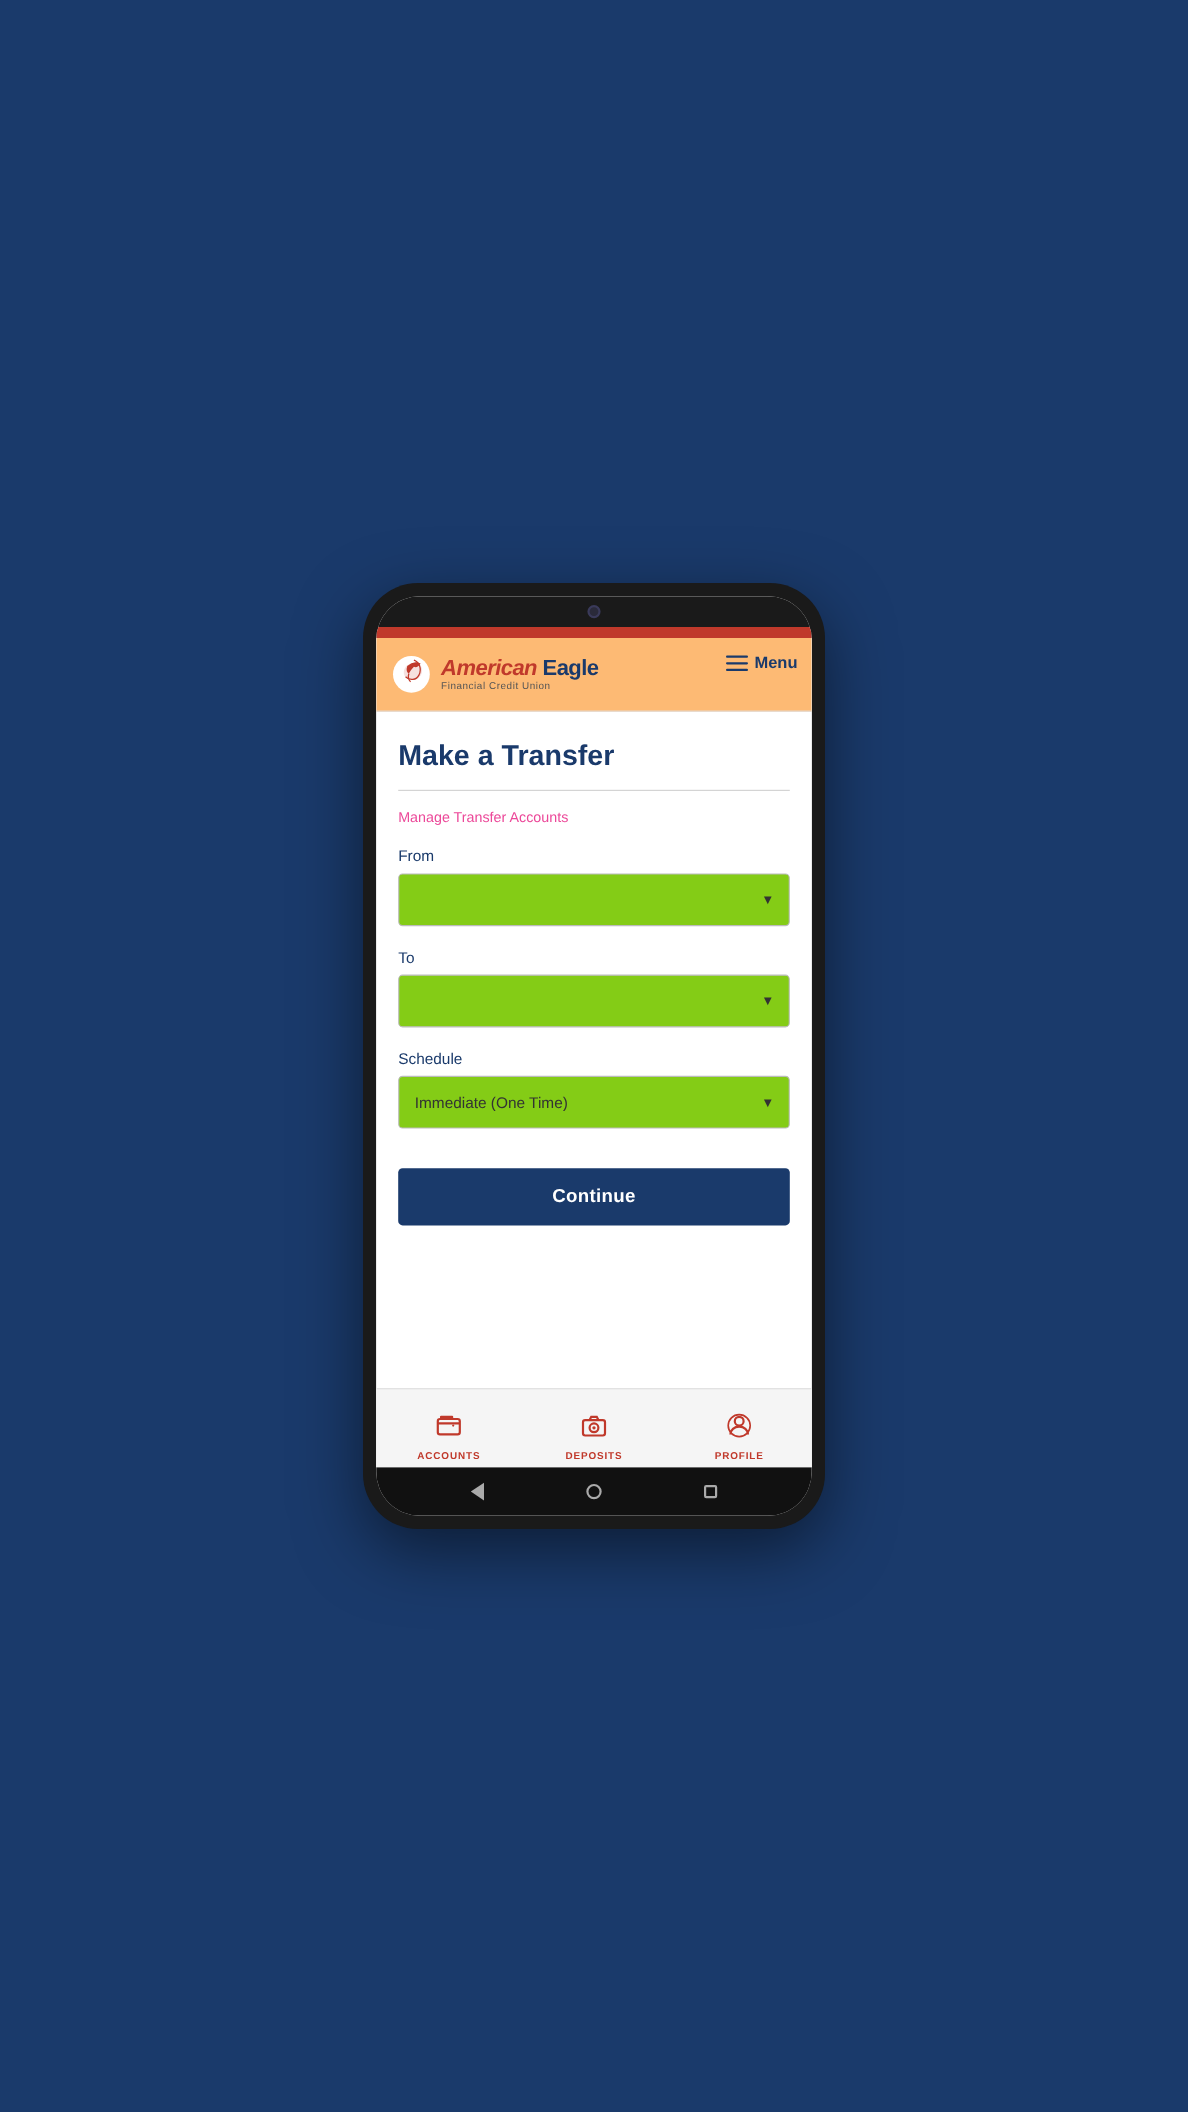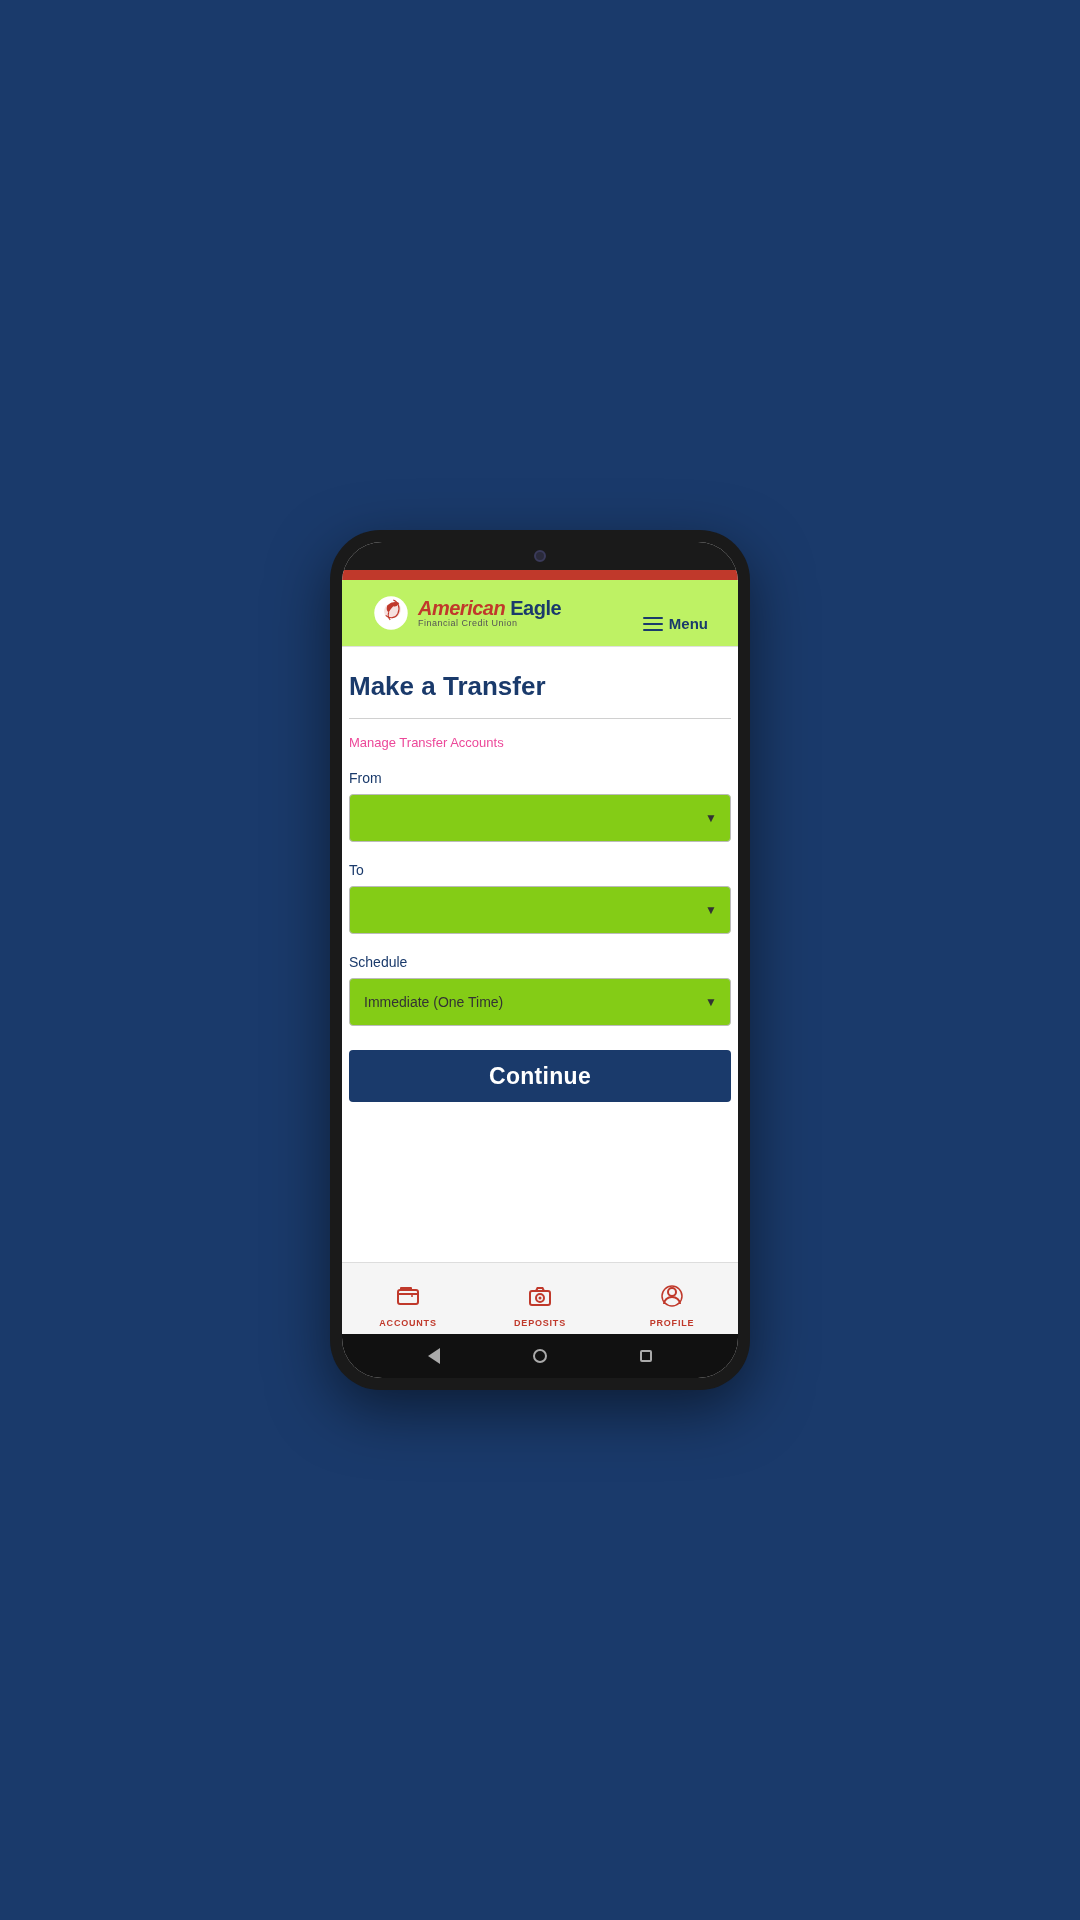--- a/index.html
+++ b/index.html
@@ -64,24 +64,24 @@
     .app-content {
       flex: 1;
       background: white;
       overflow-y: auto;
       display: flex;
       flex-direction: column;
     }
 
     
     .header {
-      background: #bef264;
-      padding: 14px 30px;
-      display: flex;
-      align-items: flex-end;
+      background: #fdba74;
+      padding: 14px 13px;
+      display: flex;
+      align-items: flex-start;
       justify-content: space-between;
       border-bottom: 1px solid #e0e0e0;
       flex-shrink: 0;
     }
 
     .logo-container {
       display: flex;
       align-items: center;
       gap: 8px;
     }
@@ -131,21 +131,21 @@
     .hamburger-icon span {
       display: block;
       width: 20px;
       height: 2px;
       background: #1a3a6b;
       border-radius: 2px;
     }
 
     
     .form-area {
-      padding: 24px 7px;
+      padding: 24px 20px;
       flex: 1;
     }
 
     .page-title {
       font-size: 26px;
       font-weight: 700;
       color: #1a3a6b;
       margin-bottom: 16px;
     }
 
@@ -228,24 +228,24 @@
       color: #333;
     }
 
     .continue-btn {
       width: 100%;
       height: 52px;
       background: #1a3a6b;
       color: white;
       border: none;
       border-radius: 4px;
-      font-size: 23px;
+      font-size: 17px;
       font-weight: 600;
       cursor: pointer;
-      margin-top: 4px;
+      margin-top: 16px;
       letter-spacing: 0.3px;
     }
 
     
     .bottom-nav {
       background: #f5f5f5;
       display: flex;
       justify-content: space-around;
       align-items: center;
       padding: 21px 0 6px;

